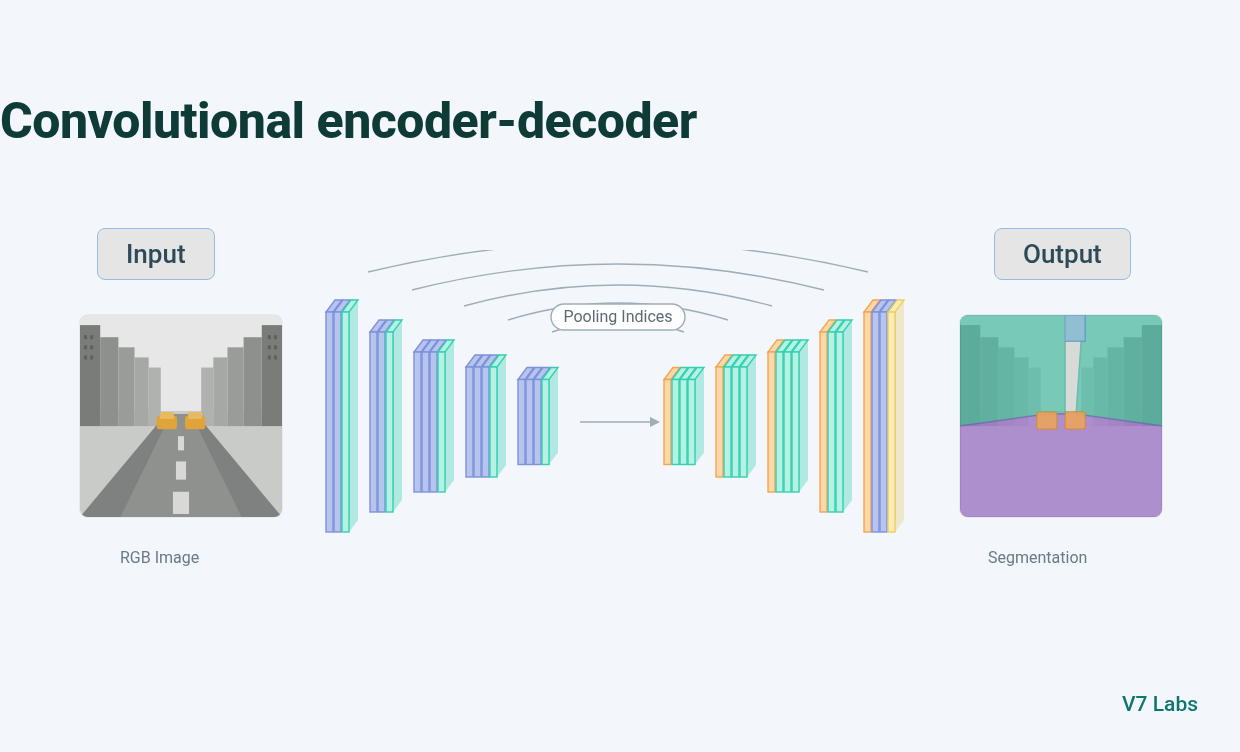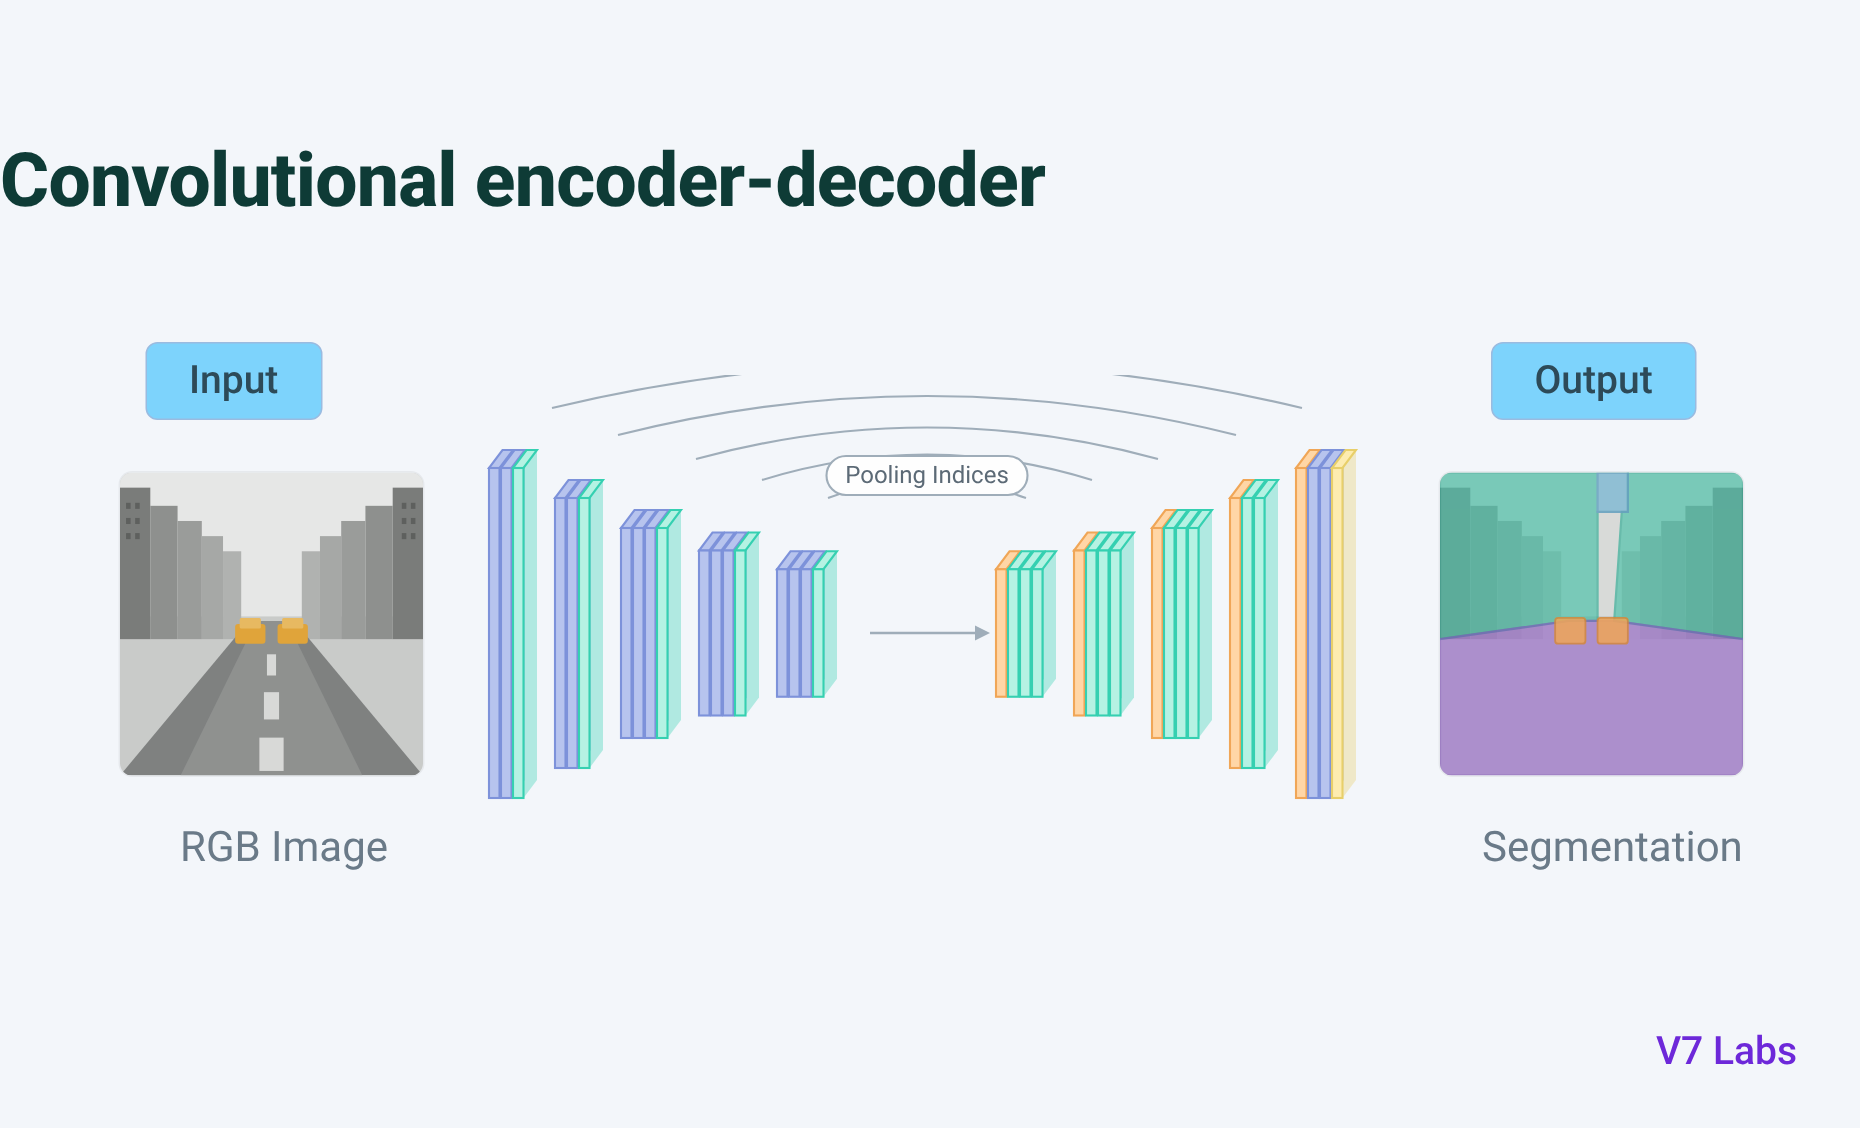--- a/index.html
+++ b/index.html
@@ -16,21 +16,21 @@
     top: 92px;
     left: 0; right: 0;
     text-align: left;
     font-size: 50px;
     font-weight: 800;
     color: #0e3b36;
     letter-spacing: -0.5px;
   }
   .badge {
     position: absolute;
-    background: #7dd3fc;
+    background: #e5e5e5;
     border: 1.5px solid #9abbe0;
     border-radius: 8px;
     font-size: 26px;
     color: #2d4a58;
     padding: 10px 28px;
     font-weight: 500;
   }
   .badge.input  { top: 228px; left: 97px; }
   .badge.output { top: 228px; left: 994px; text-align: center; }
   .img-frame {
@@ -39,31 +39,31 @@
     height: 202px;
     border-radius: 8px;
     overflow: hidden;
     box-shadow: 0 0 0 1px rgba(0,0,0,0.05);
   }
   .img-frame.left  { top: 315px; left: 80px; }
   .img-frame.right { top: 315px; left: 960px; }
   .street-svg { width: 100%; height: 100%; display: block; }
   .caption {
     position: absolute;
-    font-size: 28px;
+    font-size: 16px;
     color: #6a7a88;
   }
   .caption.left  { top: 548px; left: 120px; }
   .caption.right { top: 548px; left: 988px; }
   .attribution {
     position: absolute;
     right: 42px;
     bottom: 36px;
-    font-size: 26px;
-    color: #6d28d9;
+    font-size: 21px;
+    color: #0f766e;
     font-weight: 500;
   }
   .network-svg {
     position: absolute;
     top: 250px;
     left: 308px;
     width: 620px;
     height: 300px;
   }
   .pill {

